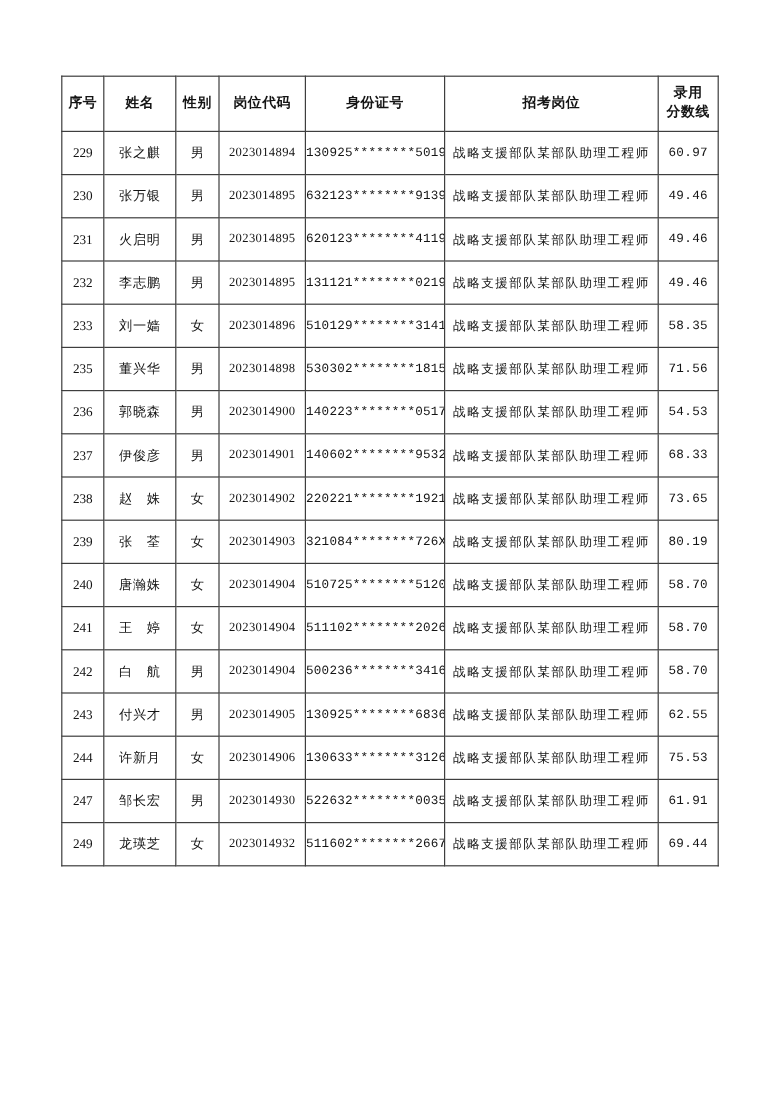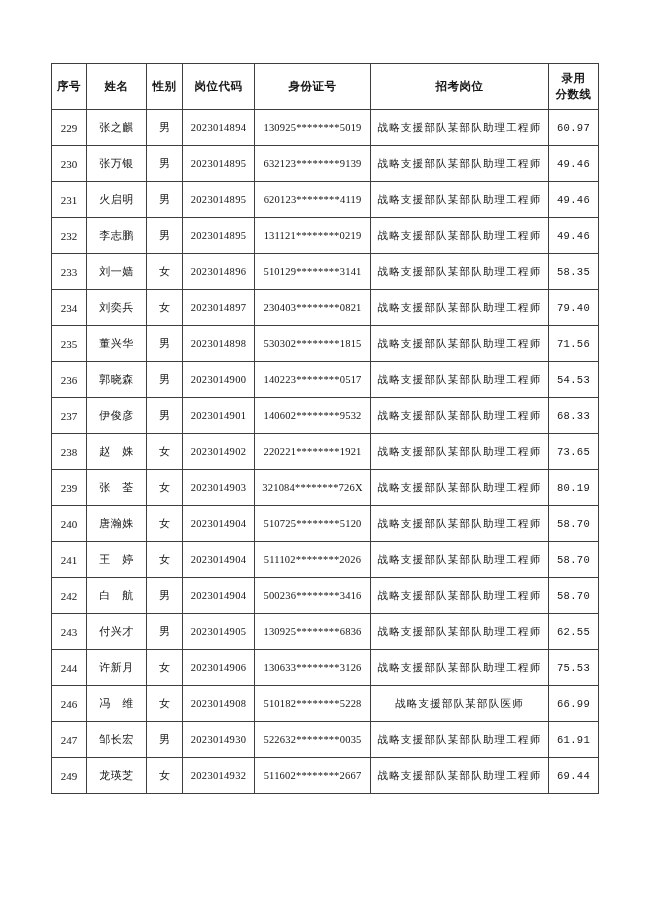--- a/index.html
+++ b/index.html
@@ -45,21 +45,21 @@
     white-space: pre-line;
     line-height: 1.35;
     letter-spacing: 0.5px;
   }
   td {
     height: 35px;
     font-size: 11px;
   }
   td.col-name { letter-spacing: 0.5px; }
   td.col-job_code { font-size: 10.5px; letter-spacing: 0.3px; }
-  td.col-id_number { font-size: 10.5px; letter-spacing: 0.2px; }
+  td.col-id_number { font-size: 10.5px; letter-spacing: 0.2px; font-family: Liberation Mono, monospace; }
   td.col-position { font-size: 10.5px; letter-spacing: 1.2px; }
   td.col-score { font-size: 10.5px; letter-spacing: 0.3px; font-family: Liberation Mono, monospace; }
   .footer {
     position: absolute;
     top: 858px;
     left: 0;
     width: 650px;
     text-align: center;
     font-size: 11.5px;
     letter-spacing: 1.5px;
@@ -132,29 +132,20 @@
         <tr>
           <td class="col-seq">233</td>
           <td class="col-name">刘一嫱</td>
           <td class="col-gender">女</td>
           <td class="col-job_code">2023014896</td>
           <td class="col-id_number">510129********3141</td>
           <td class="col-position">战略支援部队某部队助理工程师</td>
           <td class="col-score">58.35</td>
         </tr>
         <tr>
-          <td class="col-seq">234</td>
-          <td class="col-name">刘奕兵</td>
-          <td class="col-gender">女</td>
-          <td class="col-job_code">2023014897</td>
-          <td class="col-id_number">230403********0821</td>
-          <td class="col-position">战略支援部队某部队助理工程师</td>
-          <td class="col-score">79.40</td>
-        </tr>
-        <tr>
           <td class="col-seq">235</td>
           <td class="col-name">董兴华</td>
           <td class="col-gender">男</td>
           <td class="col-job_code">2023014898</td>
           <td class="col-id_number">530302********1815</td>
           <td class="col-position">战略支援部队某部队助理工程师</td>
           <td class="col-score">71.56</td>
         </tr>
         <tr>
           <td class="col-seq">236</td>
@@ -229,29 +220,20 @@
           <td class="col-score">62.55</td>
         </tr>
         <tr>
           <td class="col-seq">244</td>
           <td class="col-name">许新月</td>
           <td class="col-gender">女</td>
           <td class="col-job_code">2023014906</td>
           <td class="col-id_number">130633********3126</td>
           <td class="col-position">战略支援部队某部队助理工程师</td>
           <td class="col-score">75.53</td>
-        </tr>
-        <tr>
-          <td class="col-seq">246</td>
-          <td class="col-name">冯　维</td>
-          <td class="col-gender">女</td>
-          <td class="col-job_code">2023014908</td>
-          <td class="col-id_number">510182********5228</td>
-          <td class="col-position">战略支援部队某部队医师</td>
-          <td class="col-score">66.99</td>
         </tr>
         <tr>
           <td class="col-seq">247</td>
           <td class="col-name">邹长宏</td>
           <td class="col-gender">男</td>
           <td class="col-job_code">2023014930</td>
           <td class="col-id_number">522632********0035</td>
           <td class="col-position">战略支援部队某部队助理工程师</td>
           <td class="col-score">61.91</td>
         </tr>

